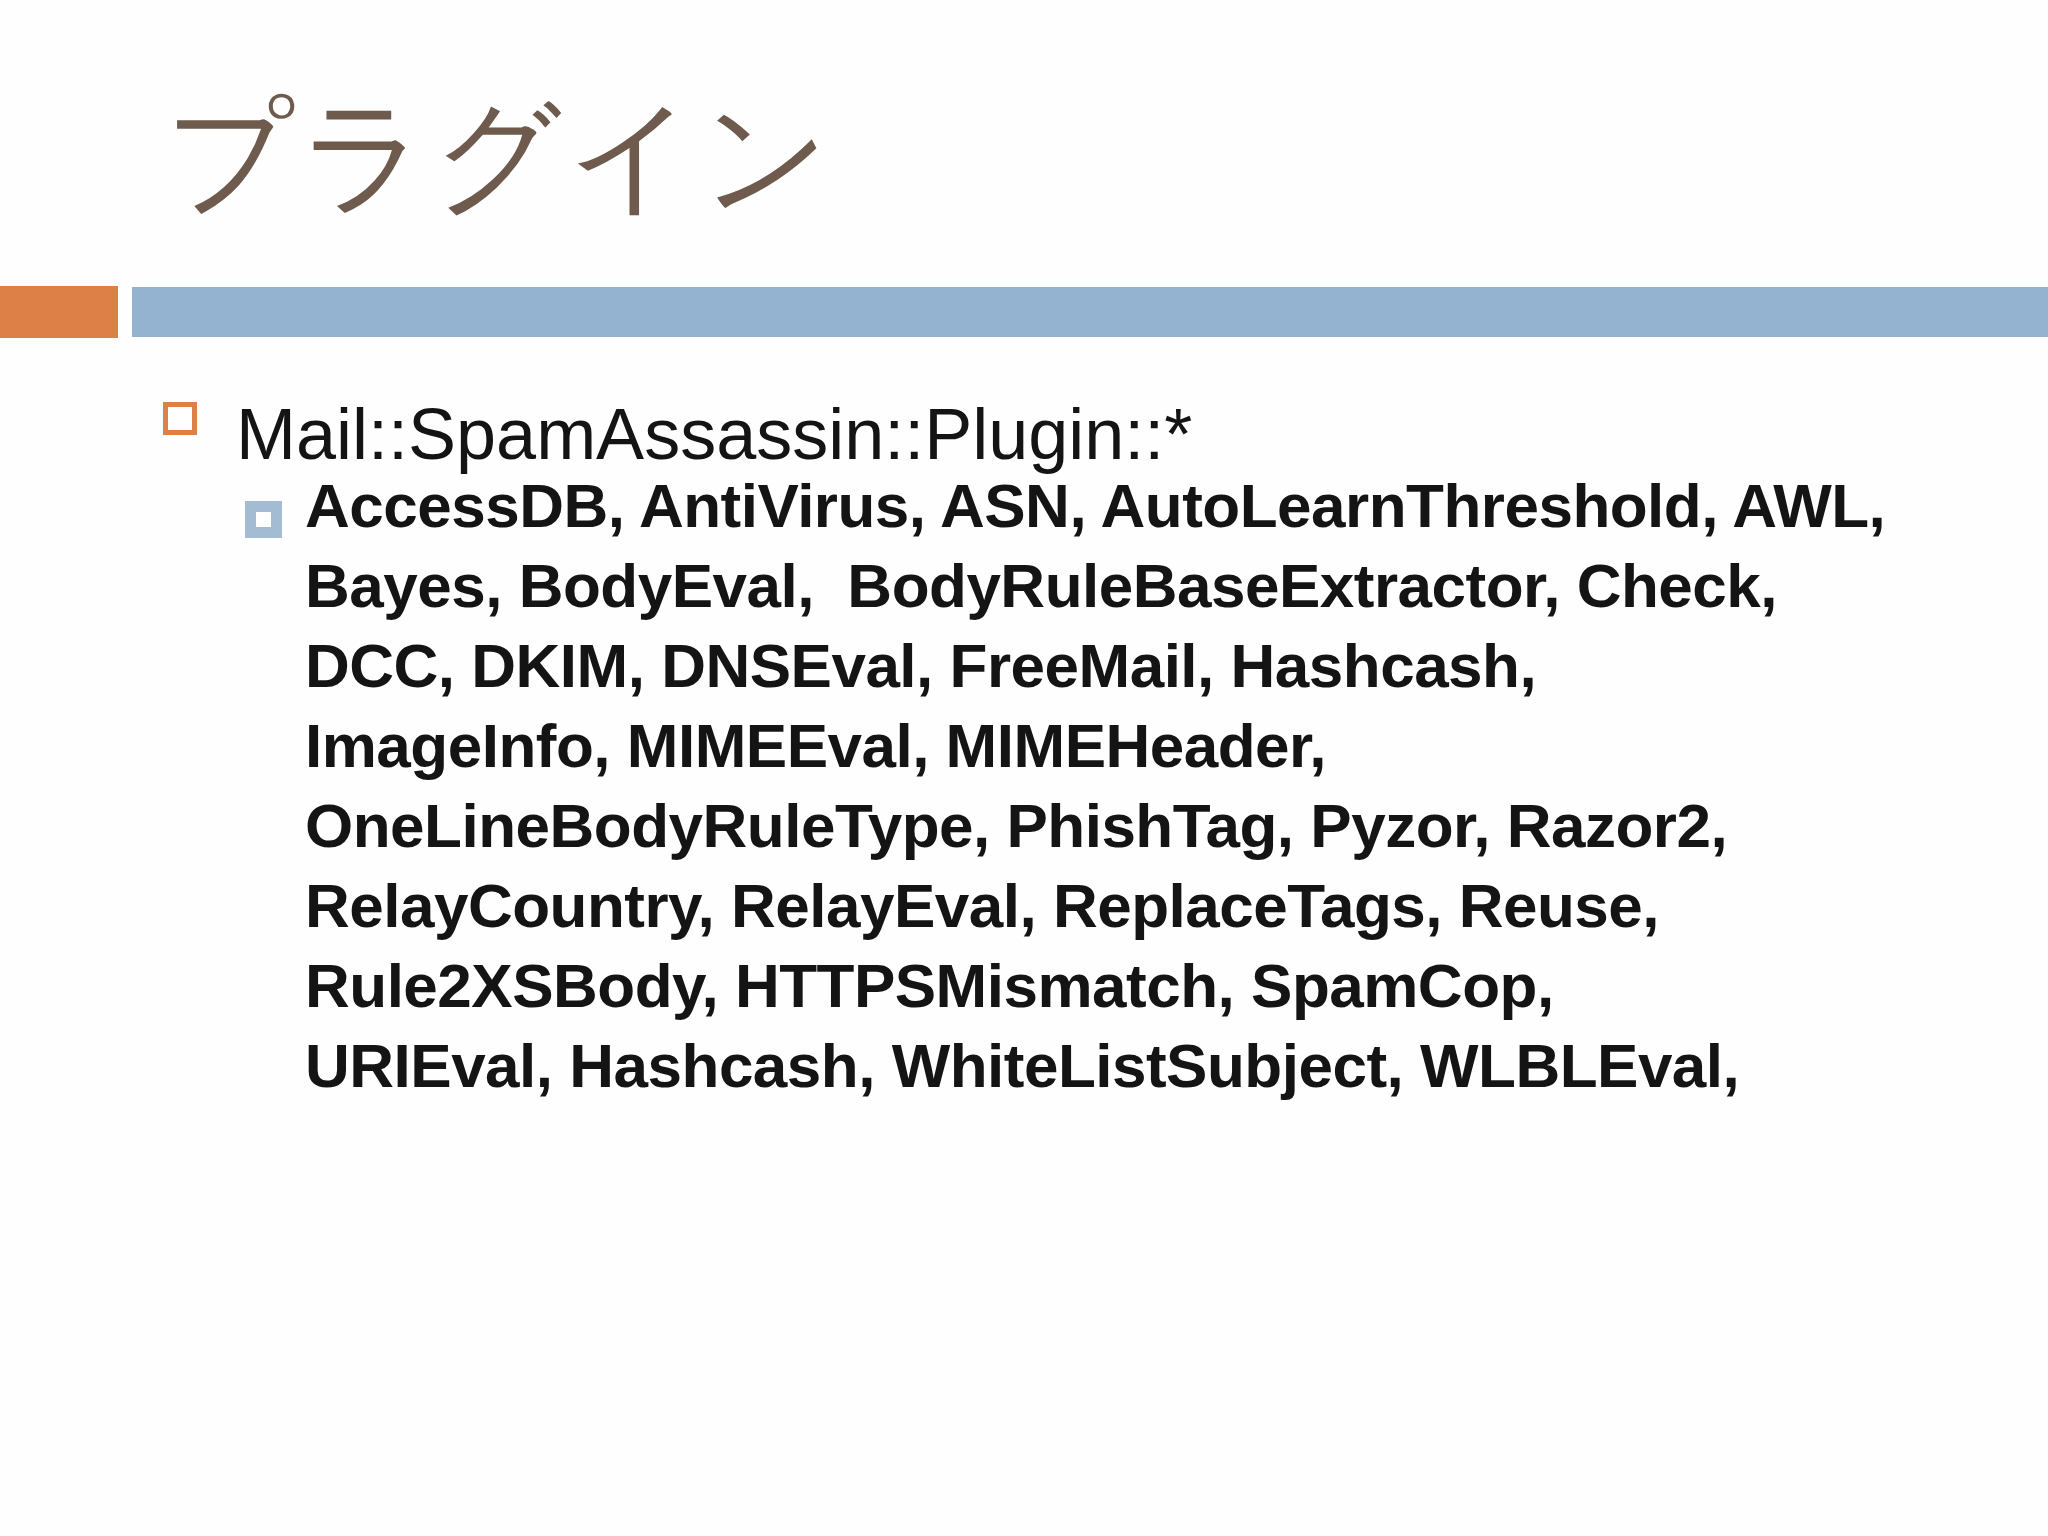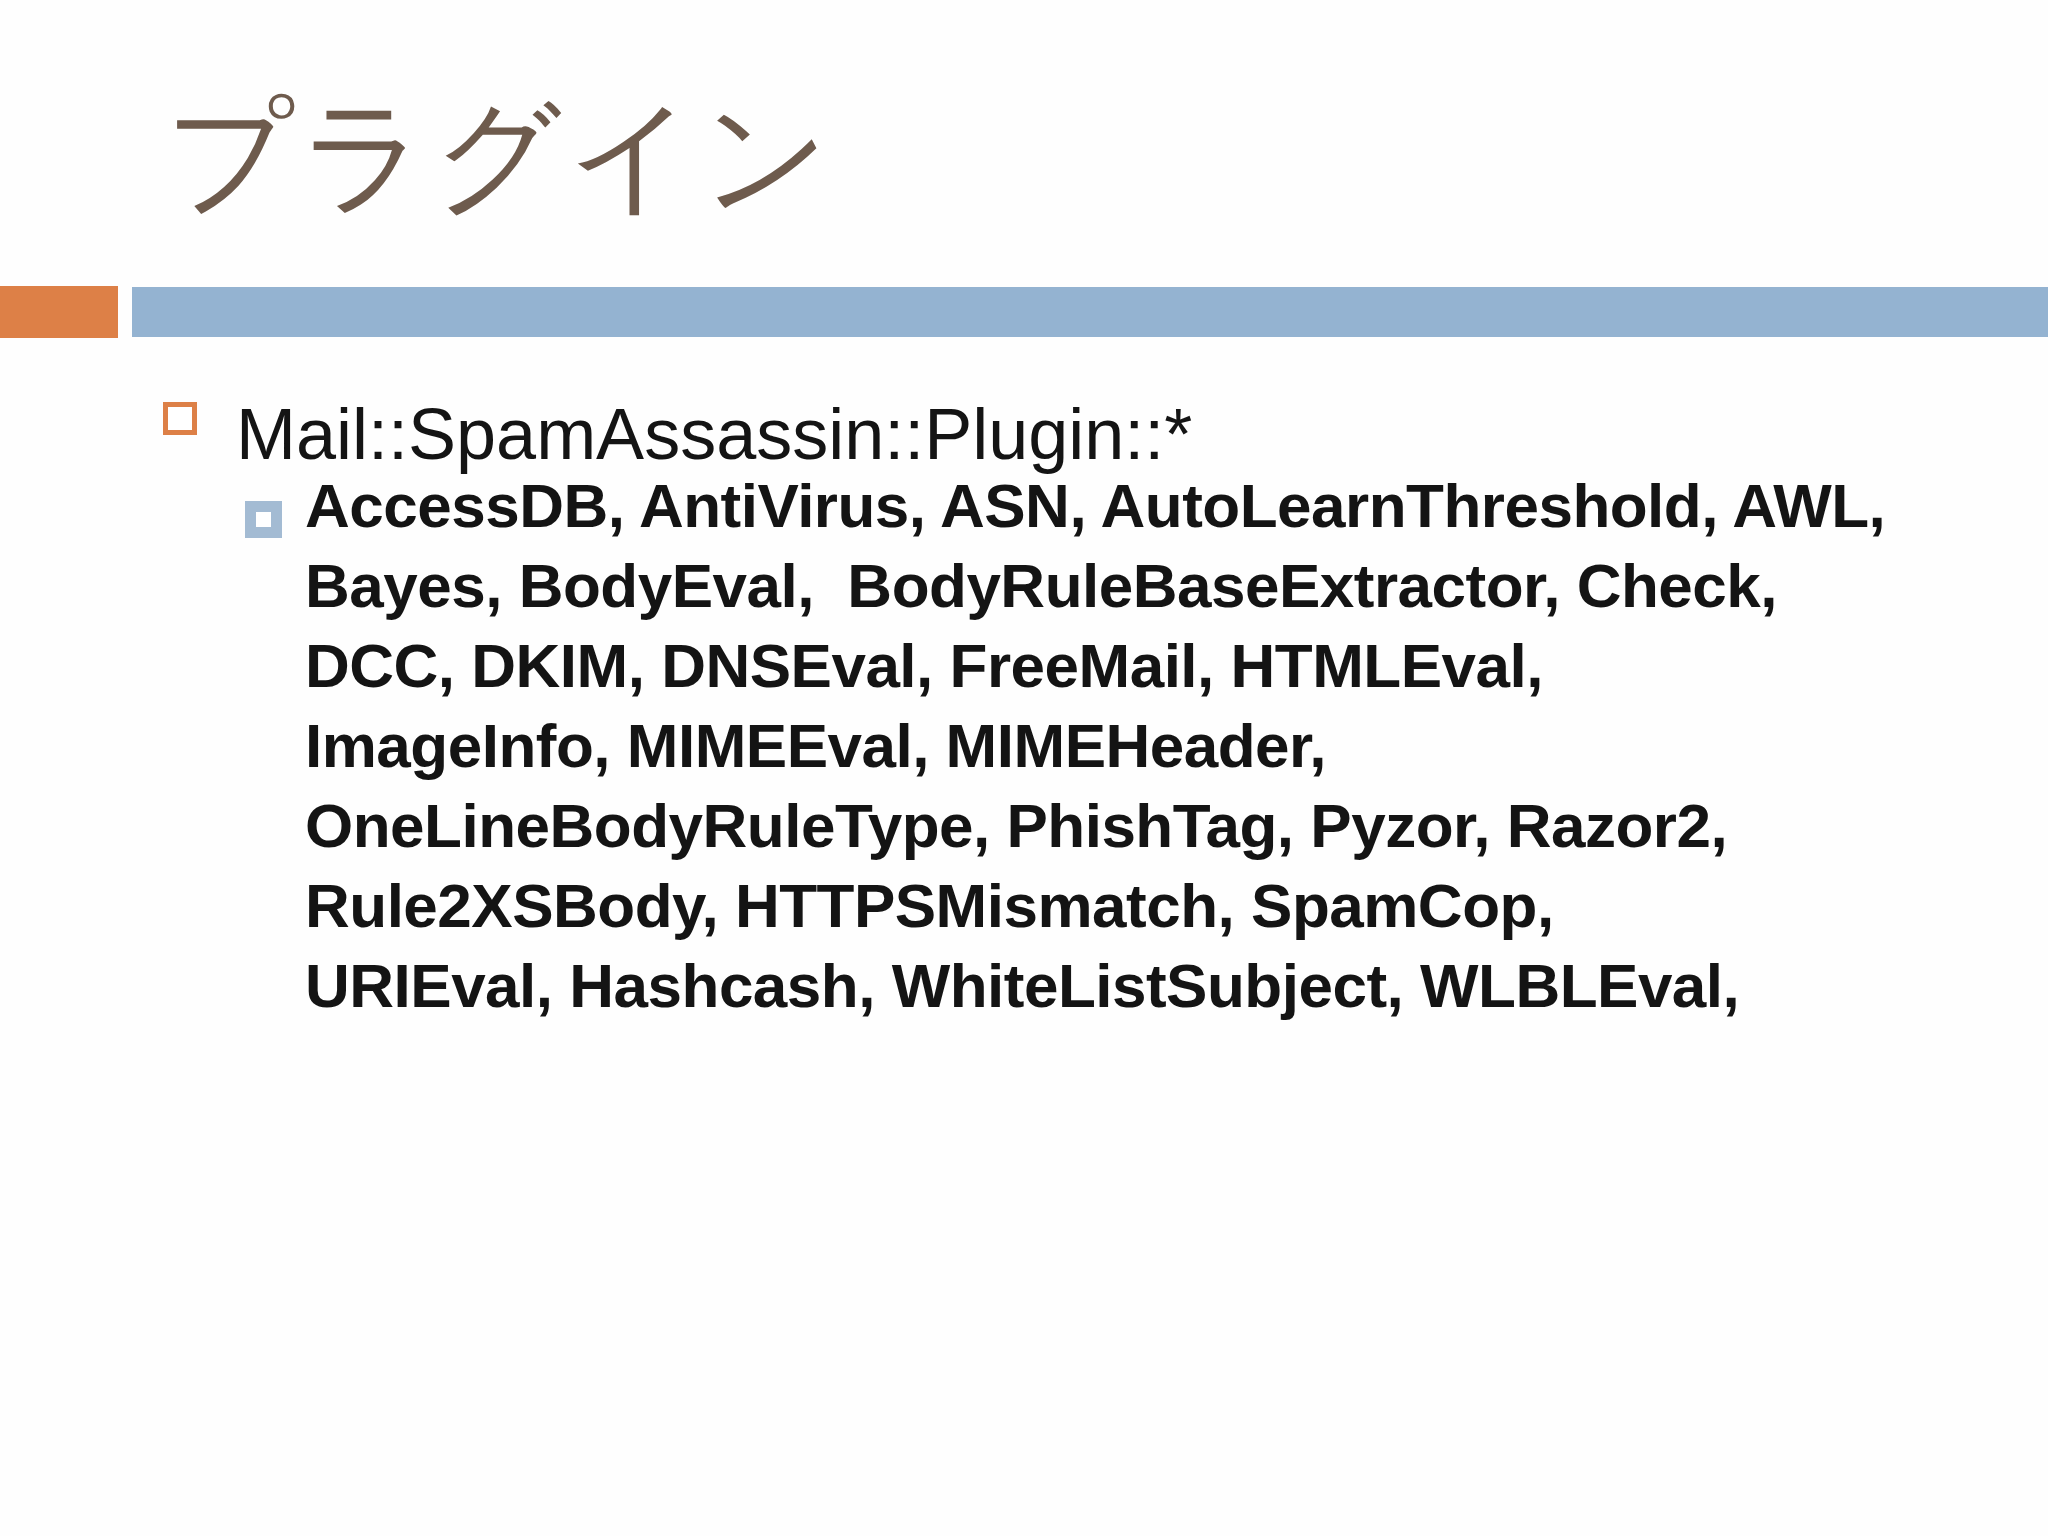--- a/index.html
+++ b/index.html
@@ -104,20 +104,21 @@
 
   <div class="bullet-l1-icon"></div>
 
   <div class="bullet-l1-text">Mail::SpamAssassin::Plugin::*</div>
 
   <div class="bullet-l2-icon"></div>
 
   <div class="plugin-list">
     <div class="line">AccessDB, AntiVirus, ASN, AutoLearnThreshold, AWL,</div>
     <div class="line">Bayes, BodyEval,  BodyRuleBaseExtractor, Check,</div>
-    <div class="line">DCC, DKIM, DNSEval, FreeMail, HTMLEval,</div>
+    <div class="line">DCC, DKIM, DNSEval, FreeMail, Hashcash,</div>
     <div class="line">ImageInfo, MIMEEval, MIMEHeader,</div>
     <div class="line">OneLineBodyRuleType, PhishTag, Pyzor, Razor2,</div>
+    <div class="line">RelayCountry, RelayEval, ReplaceTags, Reuse,</div>
     <div class="line">Rule2XSBody, HTTPSMismatch, SpamCop,</div>
     <div class="line">URIEval, Hashcash, WhiteListSubject, WLBLEval,</div>
   </div>
 
 </div>
 
 </body></html>

